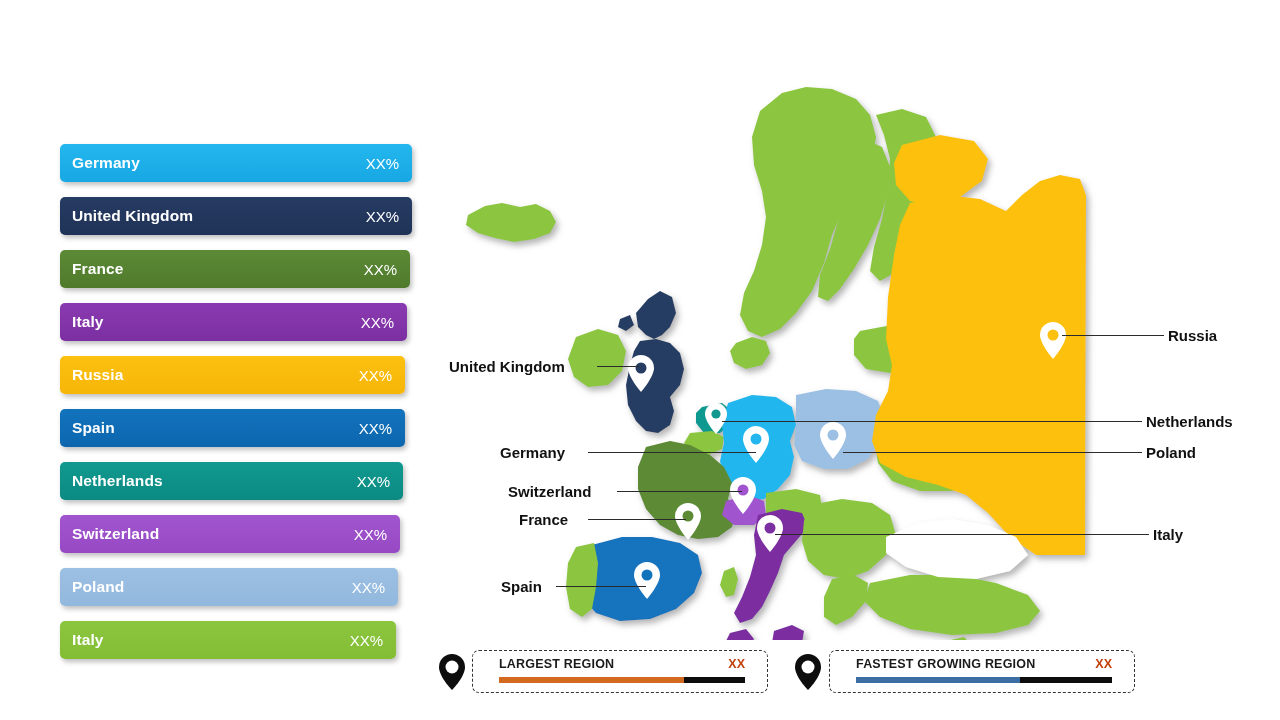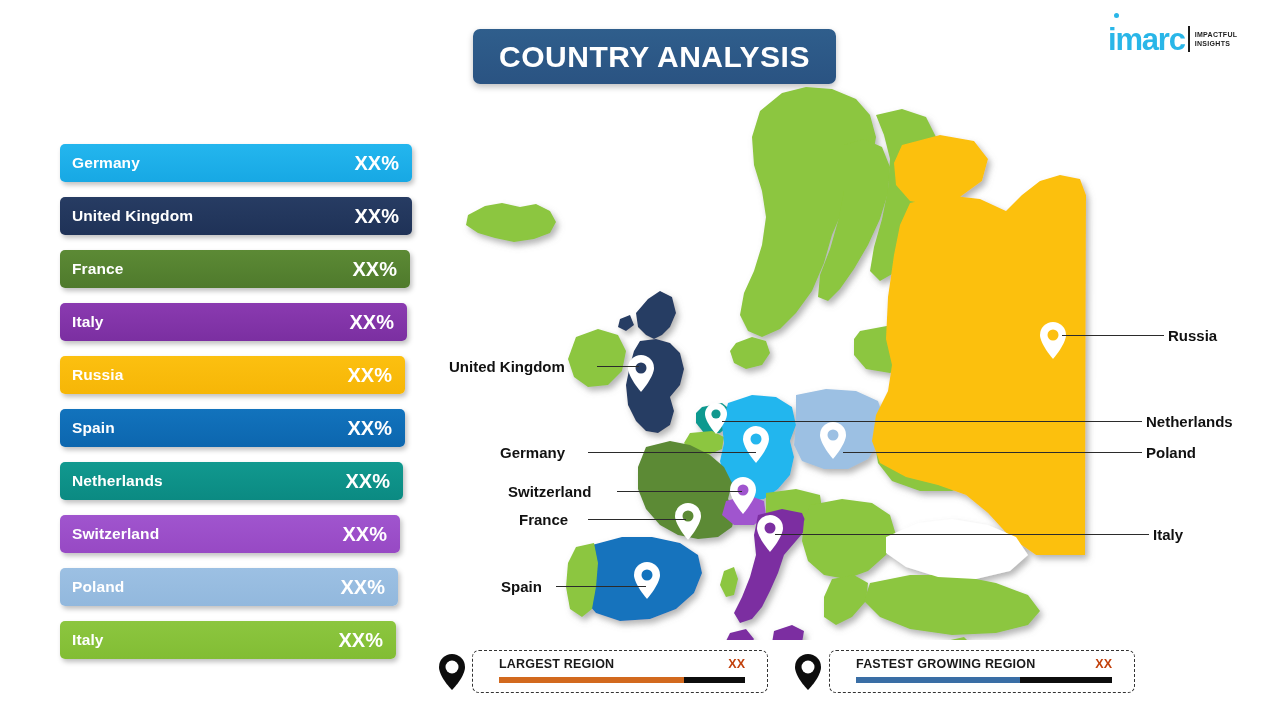--- a/index.html
+++ b/index.html
@@ -39,21 +39,21 @@
   }
   .bars{position:absolute;left:60px;top:144px;width:355px;}
   .bar{
     position:relative;height:38px;margin-bottom:15px;border-radius:5px;
     display:flex;align-items:center;justify-content:space-between;
     padding:0 13px 0 12px;box-sizing:border-box;
     box-shadow:2px 3px 5px rgba(0,0,0,0.25);
     color:#ffffff;
   }
   .bar .bname{font-size:15.5px;font-weight:bold;letter-spacing:0.1px;}
-  .bar .bval{font-size:20px;font-weight:bold;}
+  .bar .bval{font-size:15px;font-weight:normal;}
   .bar.b-germany{width:352px;background:linear-gradient(180deg,#24b6ee 0%,#17a8e4 100%);}
   .bar.b-uk{width:352px;background:linear-gradient(180deg,#273c63 0%,#1f3257 100%);}
   .bar.b-france{width:350px;background:linear-gradient(180deg,#5c8a35 0%,#4f7a2c 100%);}
   .bar.b-italy{width:347px;background:linear-gradient(180deg,#8a3ab0 0%,#7b2fa1 100%);}
   .bar.b-russia{width:345px;background:linear-gradient(180deg,#fcc010 0%,#f6b607 100%);}
   .bar.b-spain{width:345px;background:linear-gradient(180deg,#1273bd 0%,#0c66ae 100%);}
   .bar.b-netherlands{width:343px;background:linear-gradient(180deg,#11998f 0%,#0b8a82 100%);}
   .bar.b-switzerland{width:340px;background:linear-gradient(180deg,#a055ce 0%,#9749c4 100%);}
   .bar.b-poland{width:338px;background:linear-gradient(180deg,#9cc0e3 0%,#92b8dd 100%);}
   .bar.b-others{width:336px;background:linear-gradient(180deg,#8cc63f 0%,#82bd34 100%);}
@@ -93,33 +93,21 @@
 
   .legend-pin{position:absolute;width:30px;height:38px;}
   .lp-left{left:437px;top:653px;}
   .lp-right{left:793px;top:653px;}
 </style>
 </head>
 <body>
 
 <div id="stage">
 
-  <div class="title-banner">
-    <span>COUNTRY ANALYSIS</span>
-  </div>
-
-  <div class="logo">
-    <div class="logo-word">imarc</div>
-    <div class="logo-dot"></div>
-    <div class="logo-bar"></div>
-    <div class="logo-tag">
-      <div>IMPACTFUL</div>
-      <div>INSIGHTS</div>
-    </div>
-  </div>
+
 
 
   <div class="bars">
     <div class="bar b-germany">
       <span class="bname">Germany</span>
       <span class="bval">XX%</span>
     </div>
     <div class="bar b-uk">
       <span class="bname">United Kingdom</span>
       <span class="bval">XX%</span>

